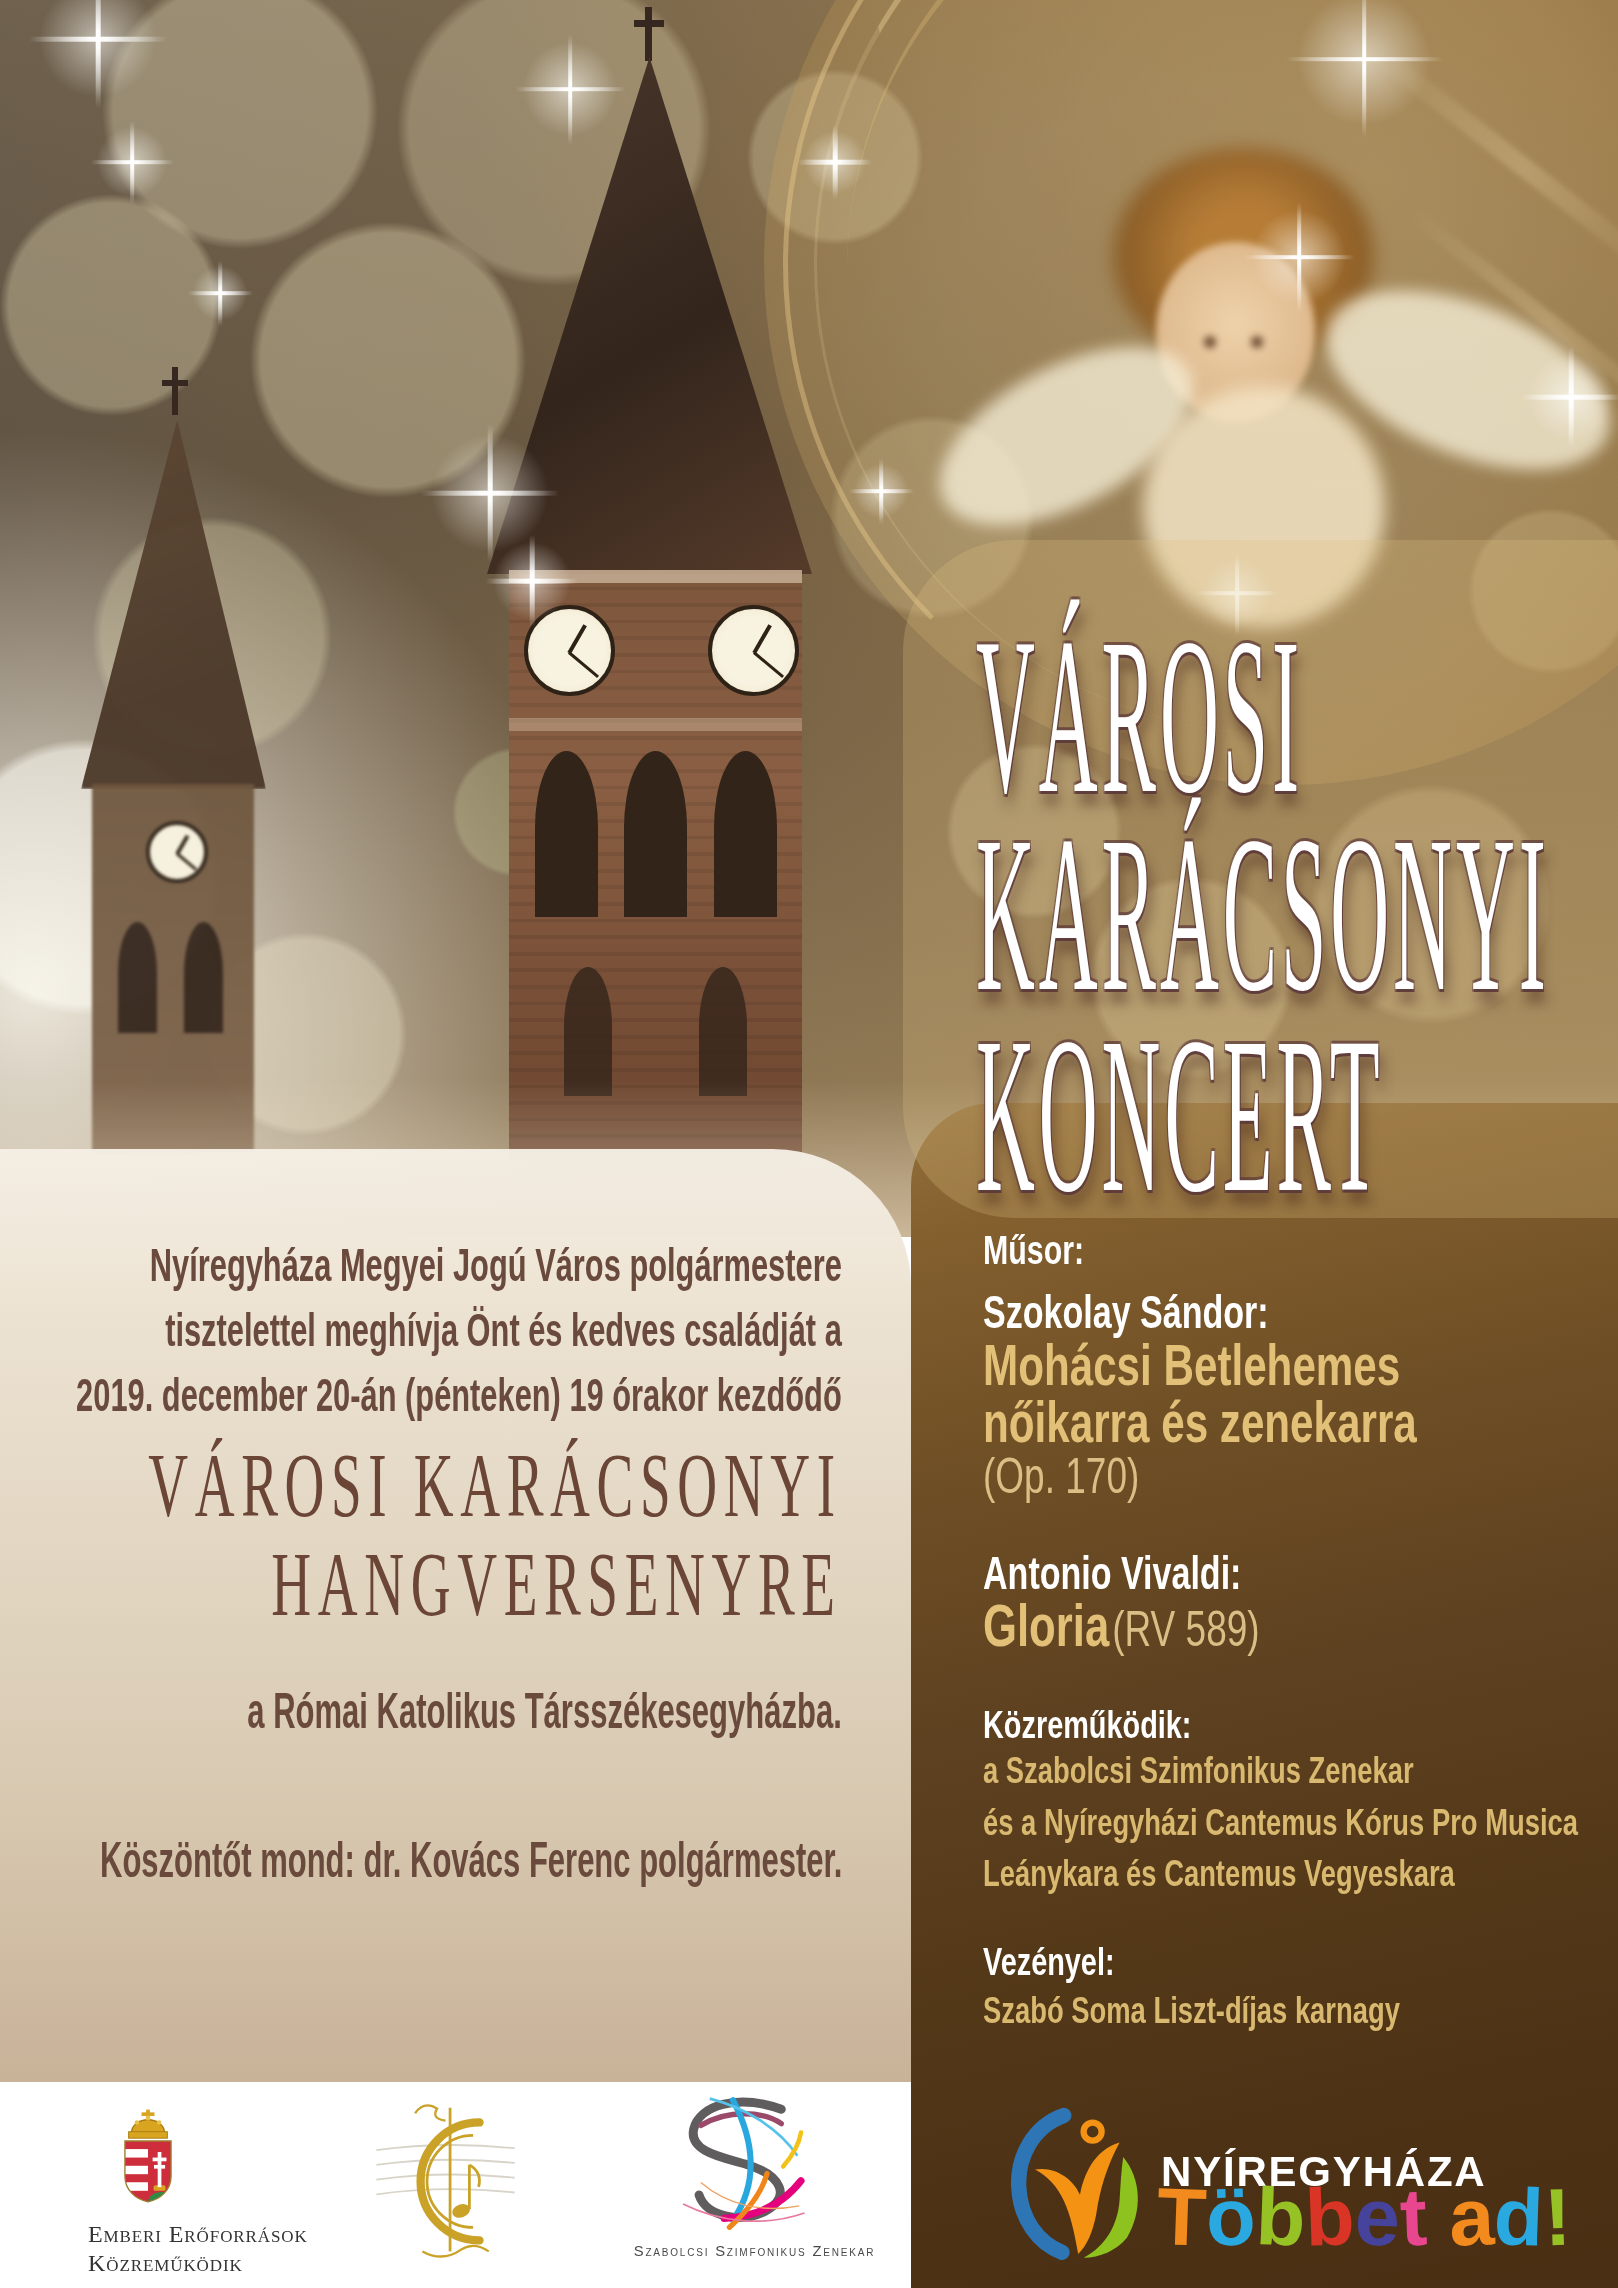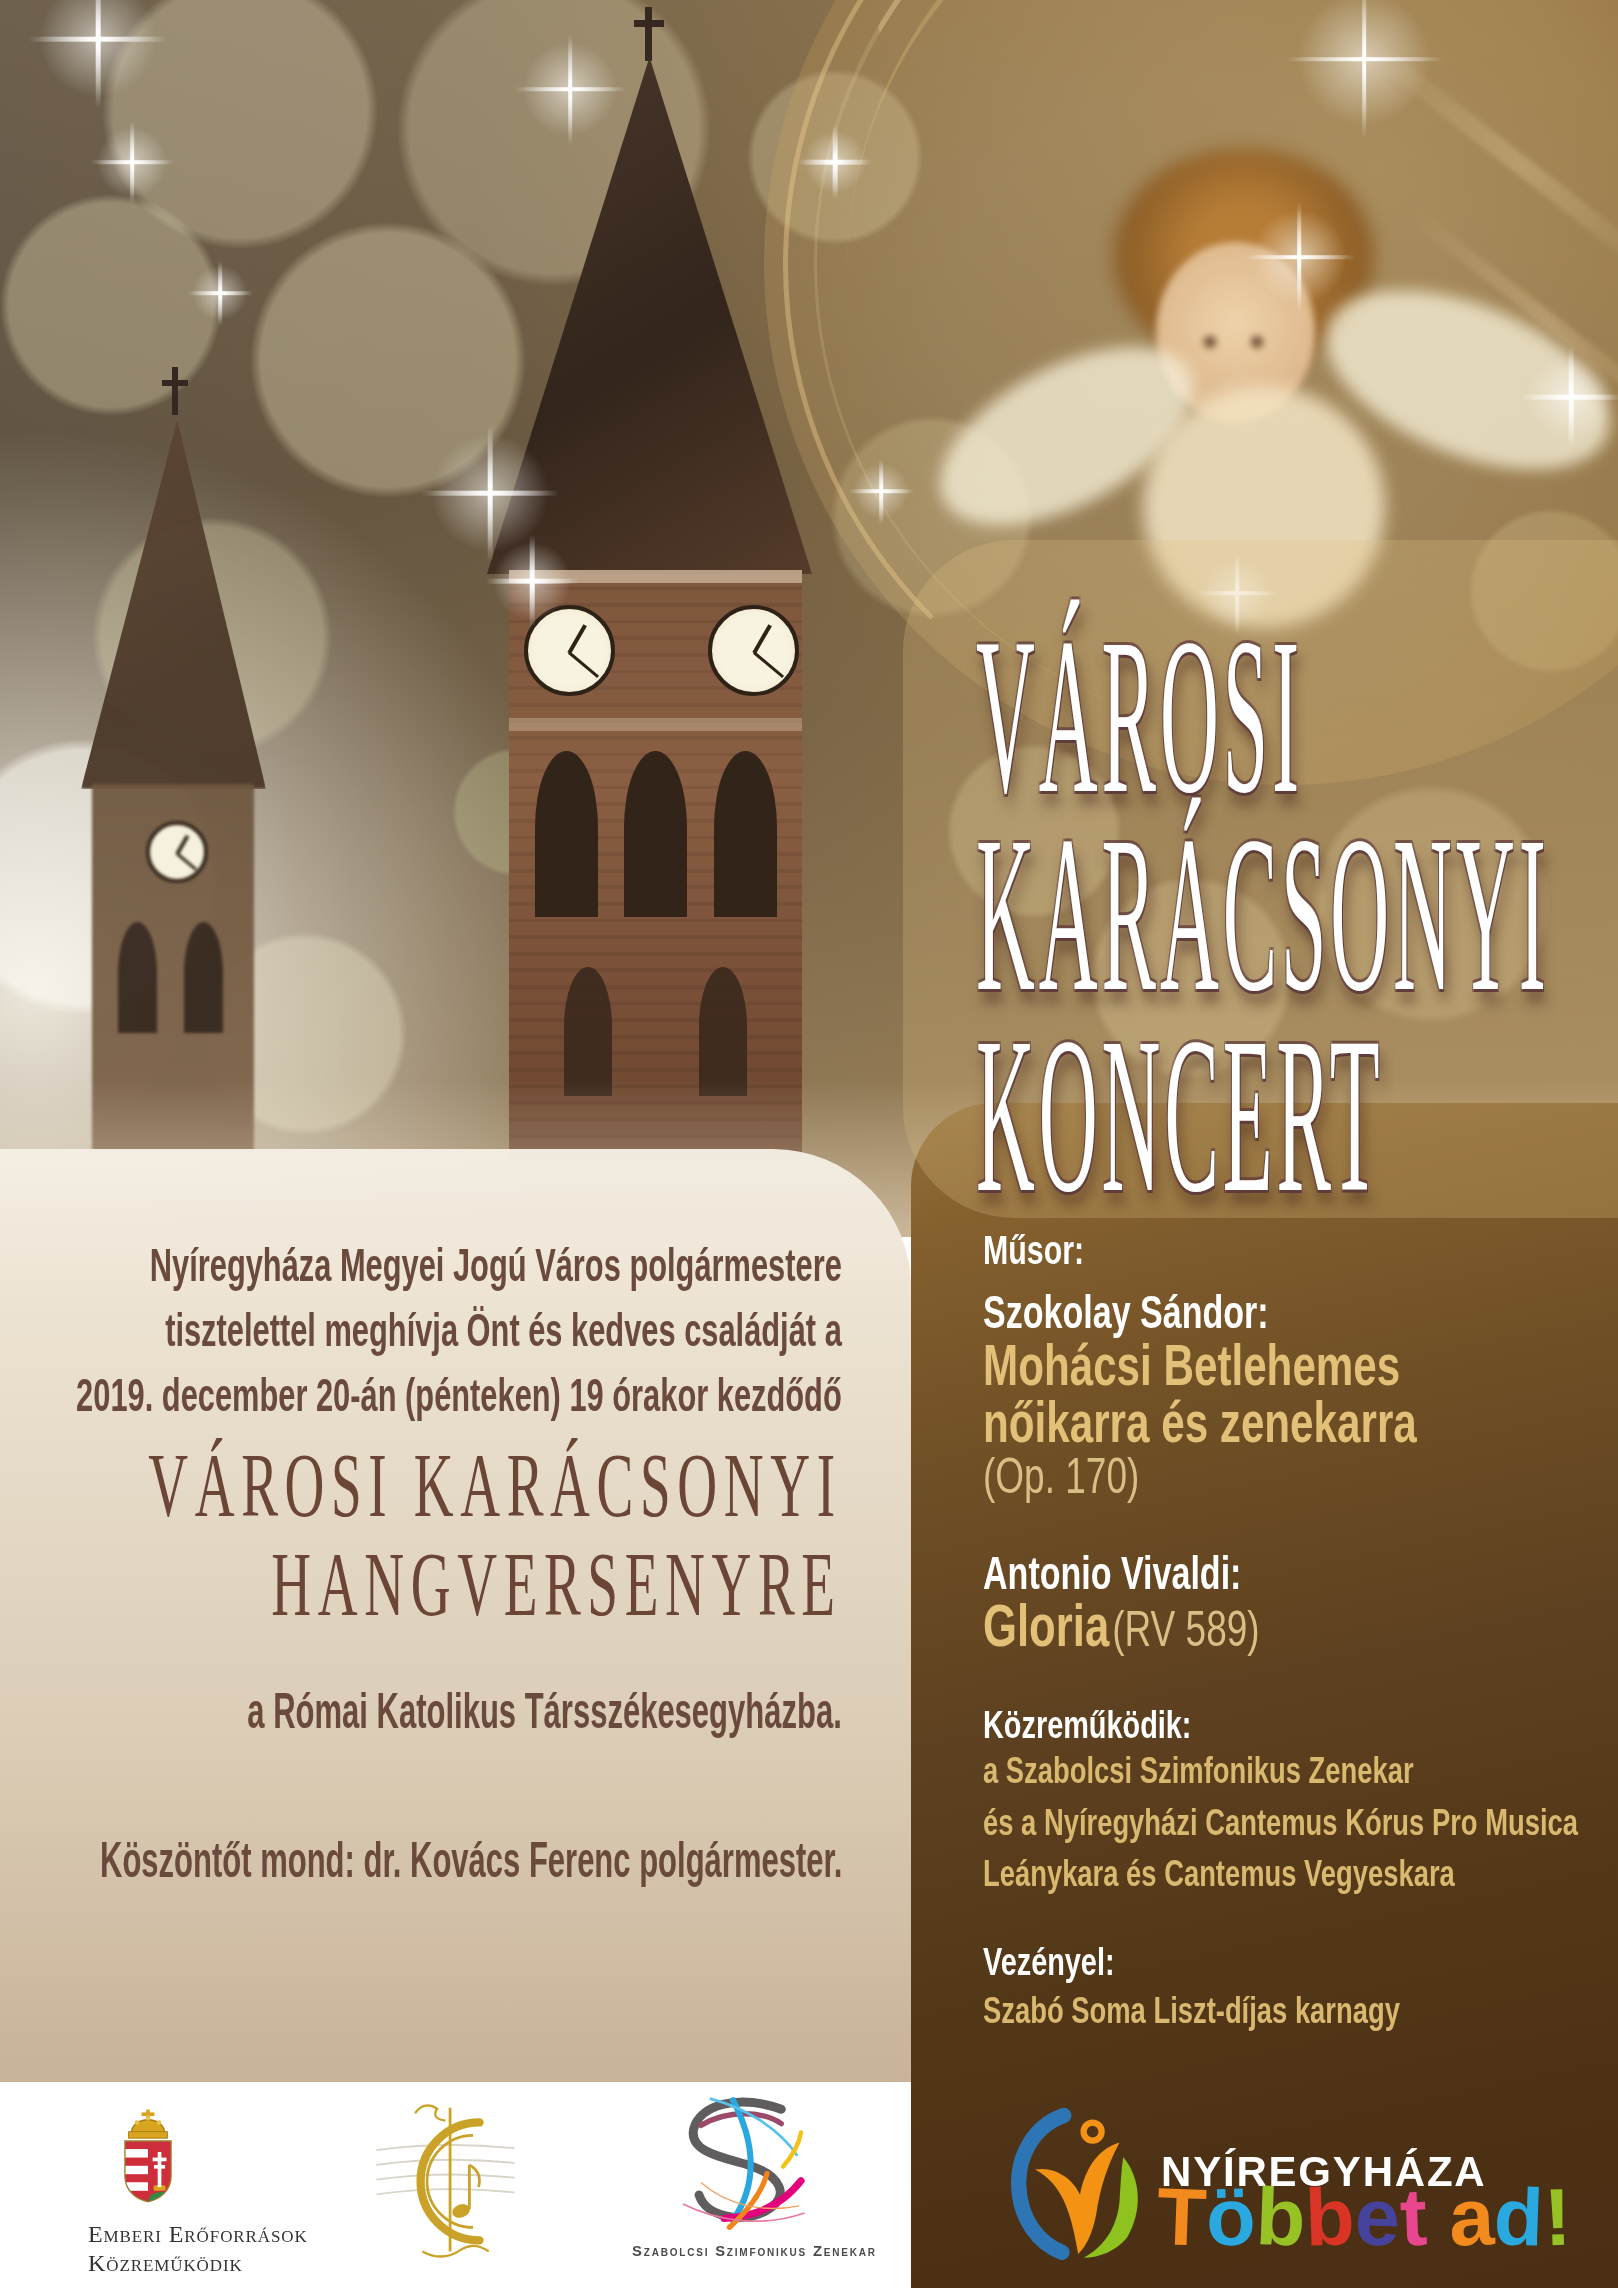--- a/index.html
+++ b/index.html
@@ -110,21 +110,21 @@
   .R{position:absolute;left:983px;transform:scale(0.74,1);transform-origin:0 0;white-space:nowrap;}
   .w{color:#ffffff;font-weight:bold;}
   .gold-big{color:#e2c077;font-weight:bold;}
   .gold-light{color:#d9be85;font-weight:normal;}
   .gold{color:#d9b970;font-weight:bold;}
   
   .ministry{position:absolute;left:88px;top:22px;width:268px;text-align:left;}
   .ministry .mtxt{font-family:"Liberation Serif",serif;font-variant:small-caps;color:#333;
     font-size:24px;line-height:29px;letter-spacing:0.9px;margin-top:3.7px;}
   .cantemus{position:absolute;left:369px;top:11px;}
-  .szab{position:absolute;left:630px;top:13px;width:249px;text-align:center;font-weight:bold;}
+  .szab{position:absolute;left:630px;top:13px;width:249px;text-align:center;}
   .szab .stxt{font-variant:small-caps;color:#4a4a4a;font-size:14.8px;letter-spacing:1.8px;margin-top:1.8px;}
   .citylogo-name{position:absolute;left:1161px;top:2128px;color:#fff;font-weight:bold;font-size:42px;letter-spacing:1.8px;margin-top:20px;}
   .citylogo-slogan{position:absolute;left:1157px;top:2171px;font-size:81px;font-weight:bold;white-space:nowrap;}
   .citylogo-slogan span{display:inline-block;}
 </style>
 </head>
 <body>
 
 <div class="poster">
 

